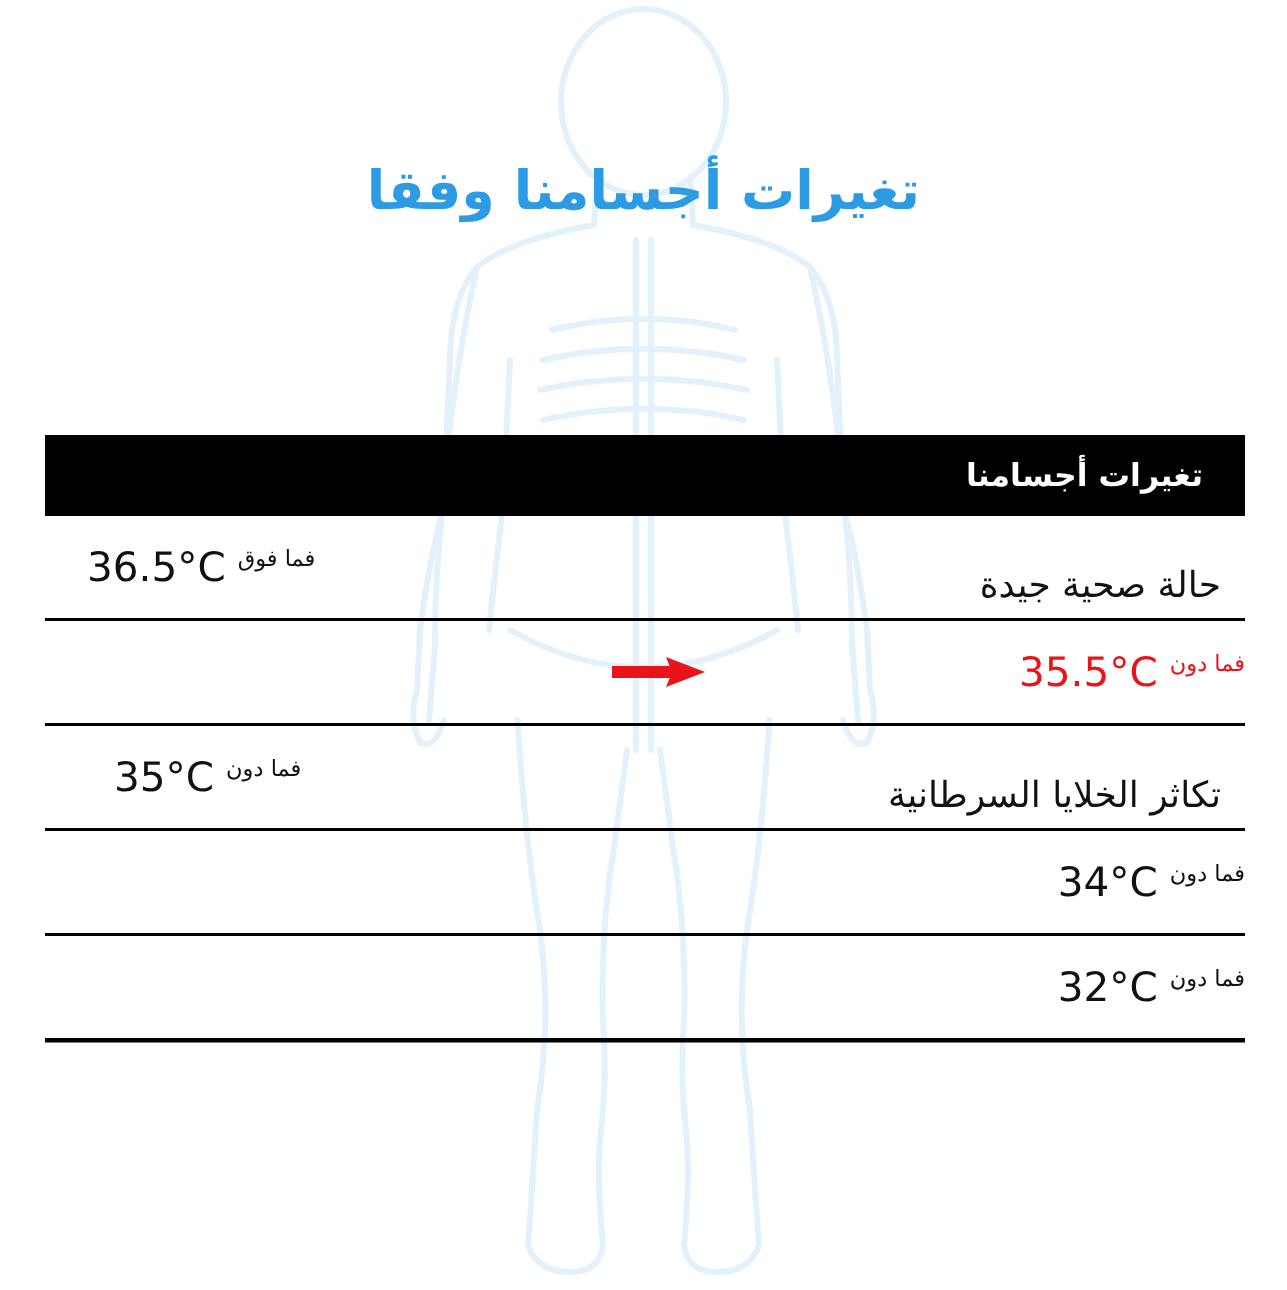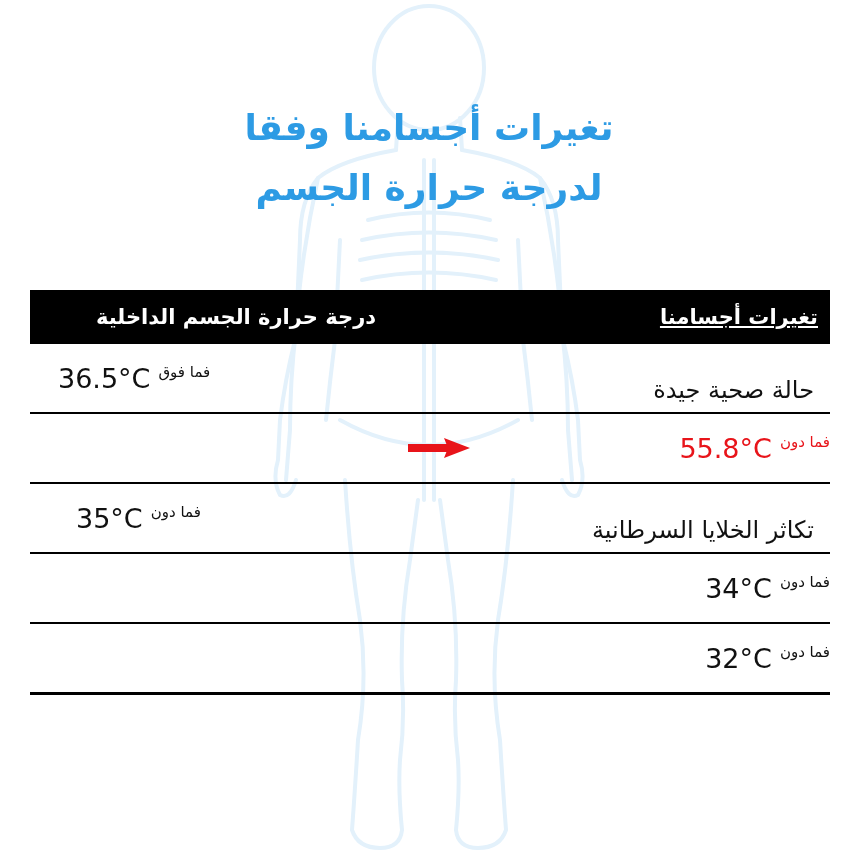--- a/index.html
+++ b/index.html
@@ -17,21 +17,21 @@
   .title div { padding-left:0; }
   .table {
     position:absolute; left:30px; top:290px; width:800px; z-index:1;
     direction:rtl;
   }
   .thead {
     height:54px; background:#000; color:#fff;
     display:flex; align-items:center; justify-content:space-between;
     font-weight:bold; font-size:21px;
   }
-  .thead .th-right { padding-right:12px;text-decoration:underline; }
+  .thead .th-right { padding-right:28px; }
   .thead .th-left { padding-left:66px; }
   .row {
     position:relative; height:68px;
     border-bottom:2px solid #000;
     display:flex; align-items:center; justify-content:space-between;
     font-size:24px; color:#111;
   }
   .row.last { border-bottom:3px solid #000; }
   .row .effect { padding-right:16px;margin-top:24px; }
   .row .temp { direction:ltr; display:flex; align-items:flex-start; gap:8px; font-size:26px; }
@@ -67,44 +67,42 @@
   <path d="M424 160 L424 500 M434 160 L434 500"></path>
 
   <path d="M340 420 Q429 470 518 420"></path>
 
   <path d="M345 480 Q350 560 360 620 Q368 680 358 740 Q355 790 352 830 Q358 848 380 848 Q400 848 402 830 Q398 790 400 760 Q405 720 402 680 Q400 620 410 560 L418 500"></path>
   <path d="M513 480 Q508 560 498 620 Q490 680 500 740 Q503 790 506 830 Q500 848 478 848 Q458 848 456 830 Q460 790 458 760 Q453 720 456 680 Q458 620 448 560 L440 500"></path>
 </svg>
 
 <div class="title">
   <div>تغيرات أجسامنا وفقا</div>
-  <div>لدرجة حرارة الجسم</div>
 </div>
 
 <div class="table">
   <div class="thead">
     <span class="th-right">تغيرات أجسامنا</span>
-    <span class="th-left">درجة حرارة الجسم الداخلية</span>
   </div>
 
   <div class="row" style="padding-left:28px;">
     <span class="effect">حالة صحية جيدة</span>
     <span class="temp">
       <span class="num">36.5°C</span>
       <span class="qual">فما فوق</span>
     </span>
   </div>
 
   <div class="row alert" style="padding-left:28px;">
     <svg class="arrow" viewBox="0 0 62 20">
       <rect x="0" y="6" width="42" height="8" fill="#e8141a"></rect>
       <polygon points="36,0 62,10 36,20 40,10" fill="#e8141a"></polygon>
     </svg>
     <span class="temp">
-      <span class="num">55.8°C</span>
+      <span class="num">35.5°C</span>
       <span class="qual">فما دون</span>
     </span>
   </div>
 
   <div class="row" style="padding-left:46px;">
     <span class="effect">تكاثر الخلايا السرطانية</span>
     <span class="temp">
       <span class="num">35°C</span>
       <span class="qual">فما دون</span>
     </span>

